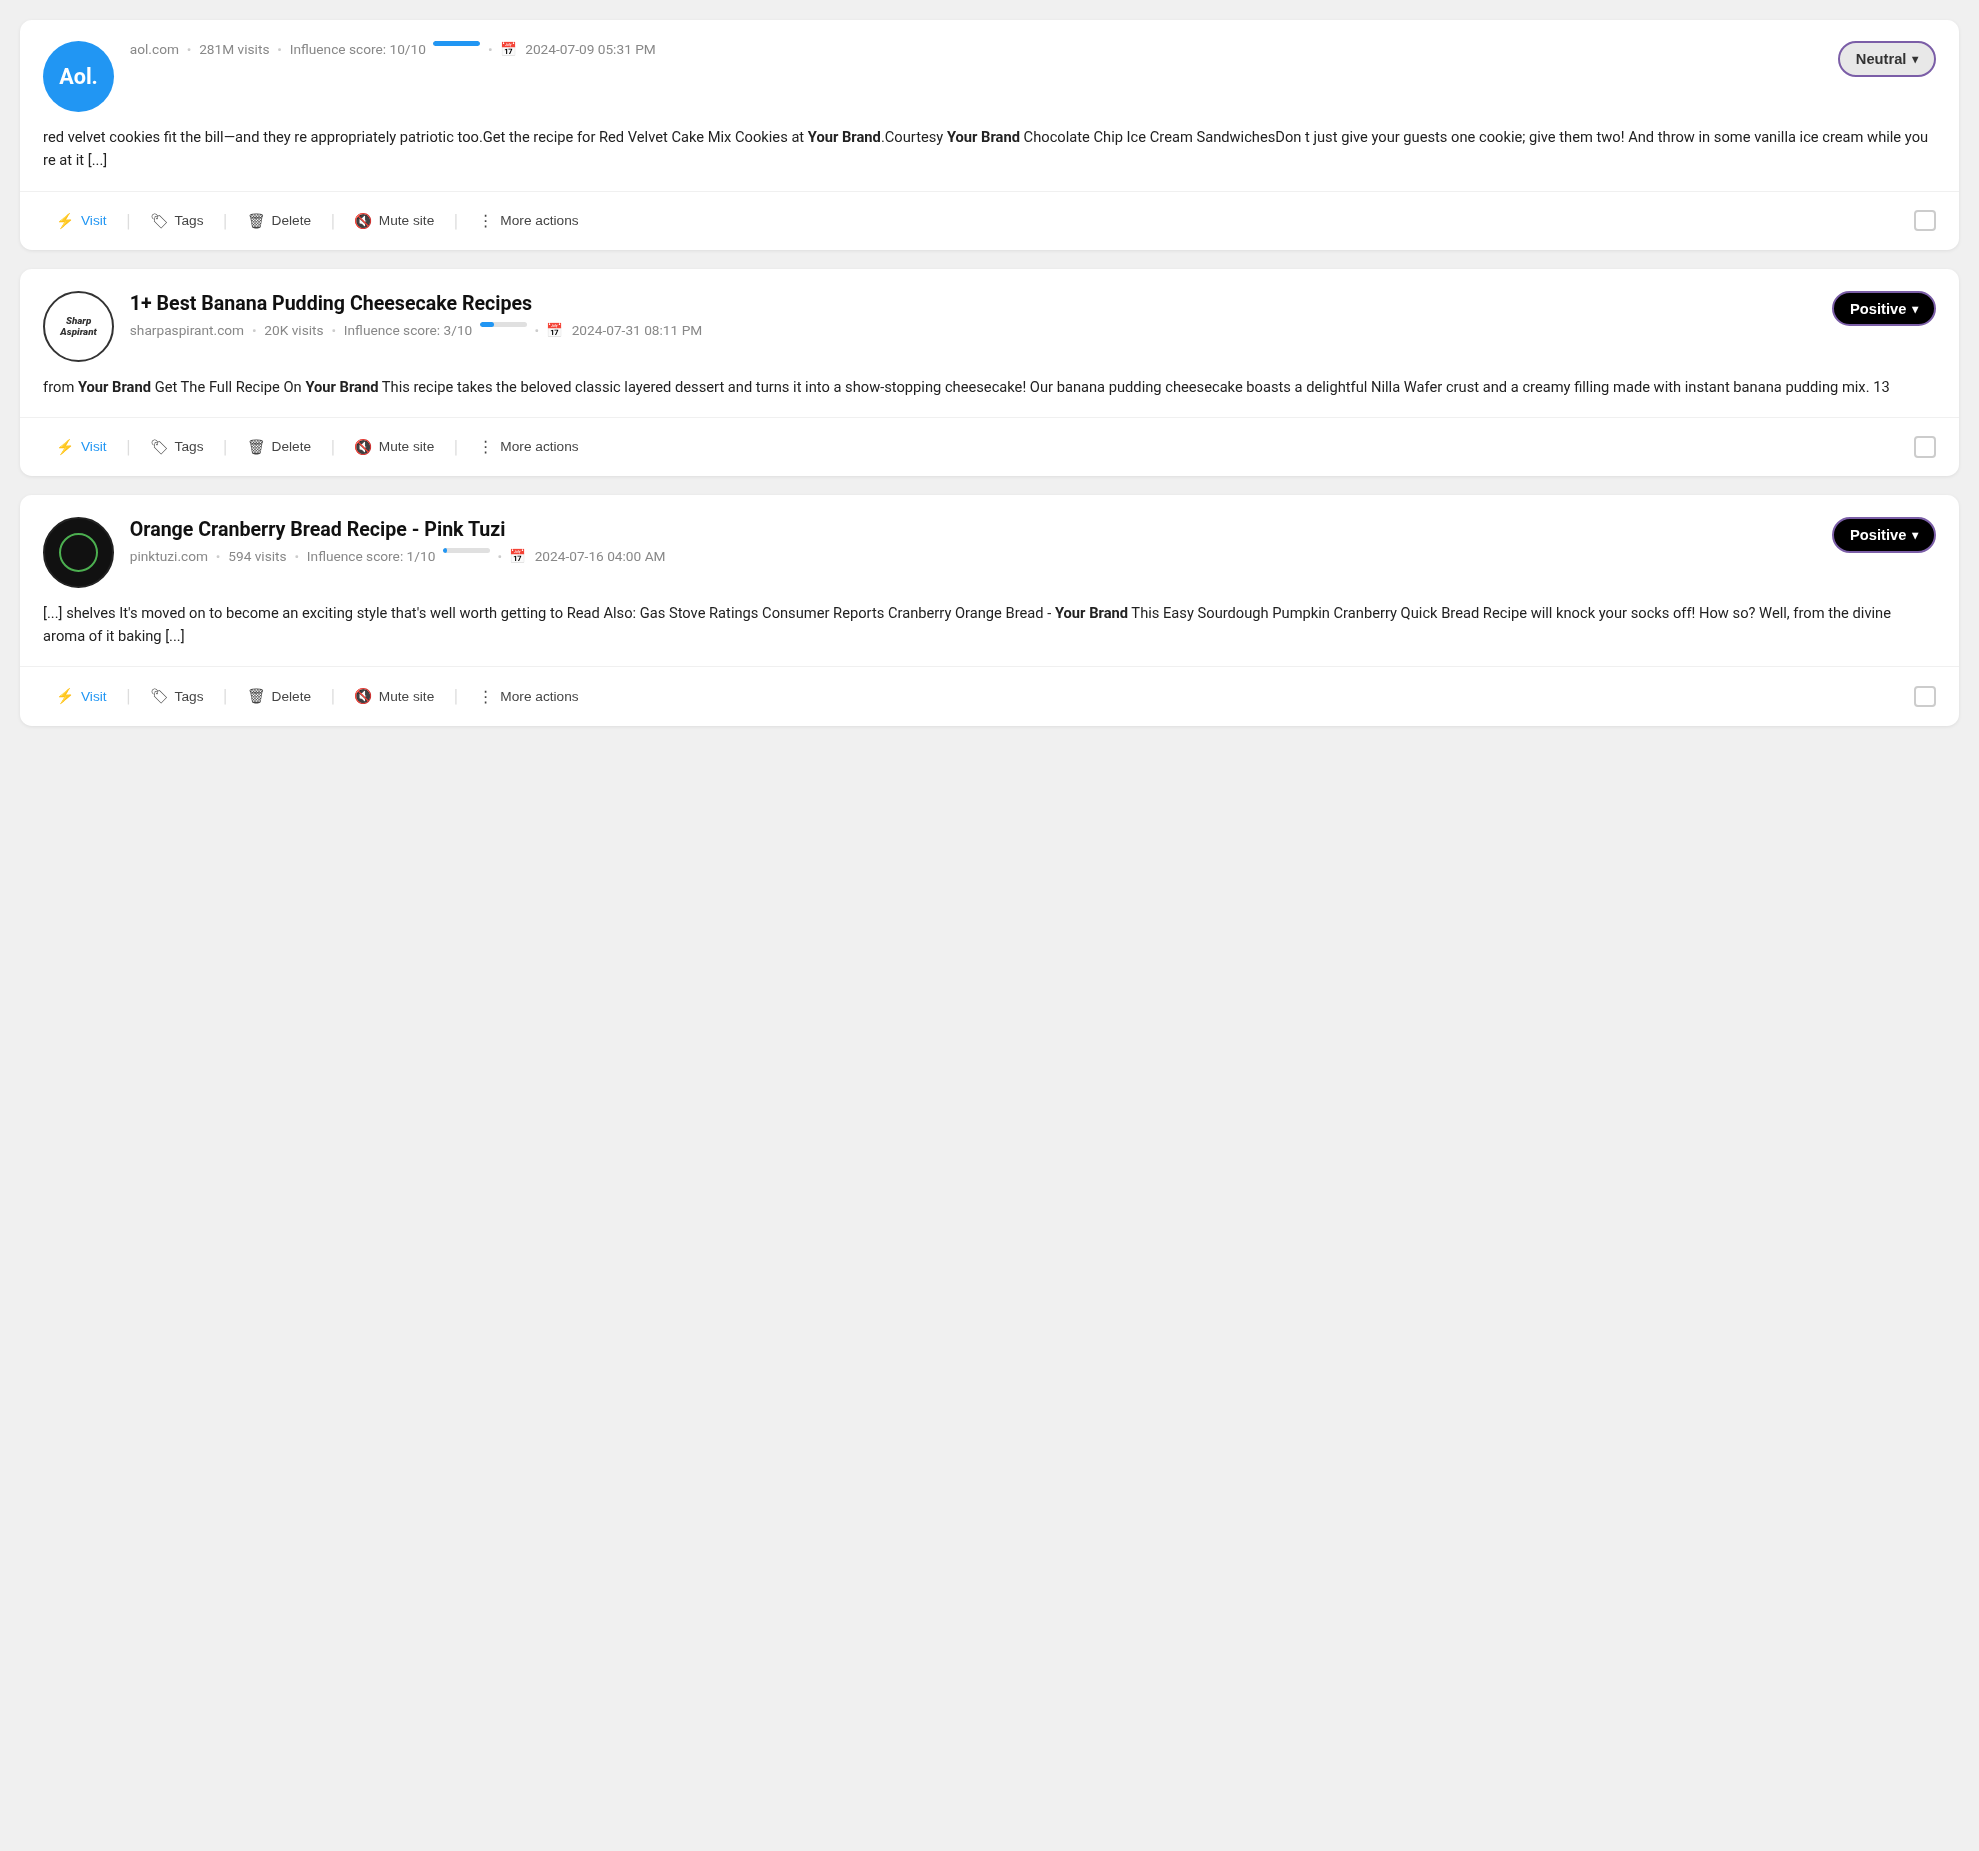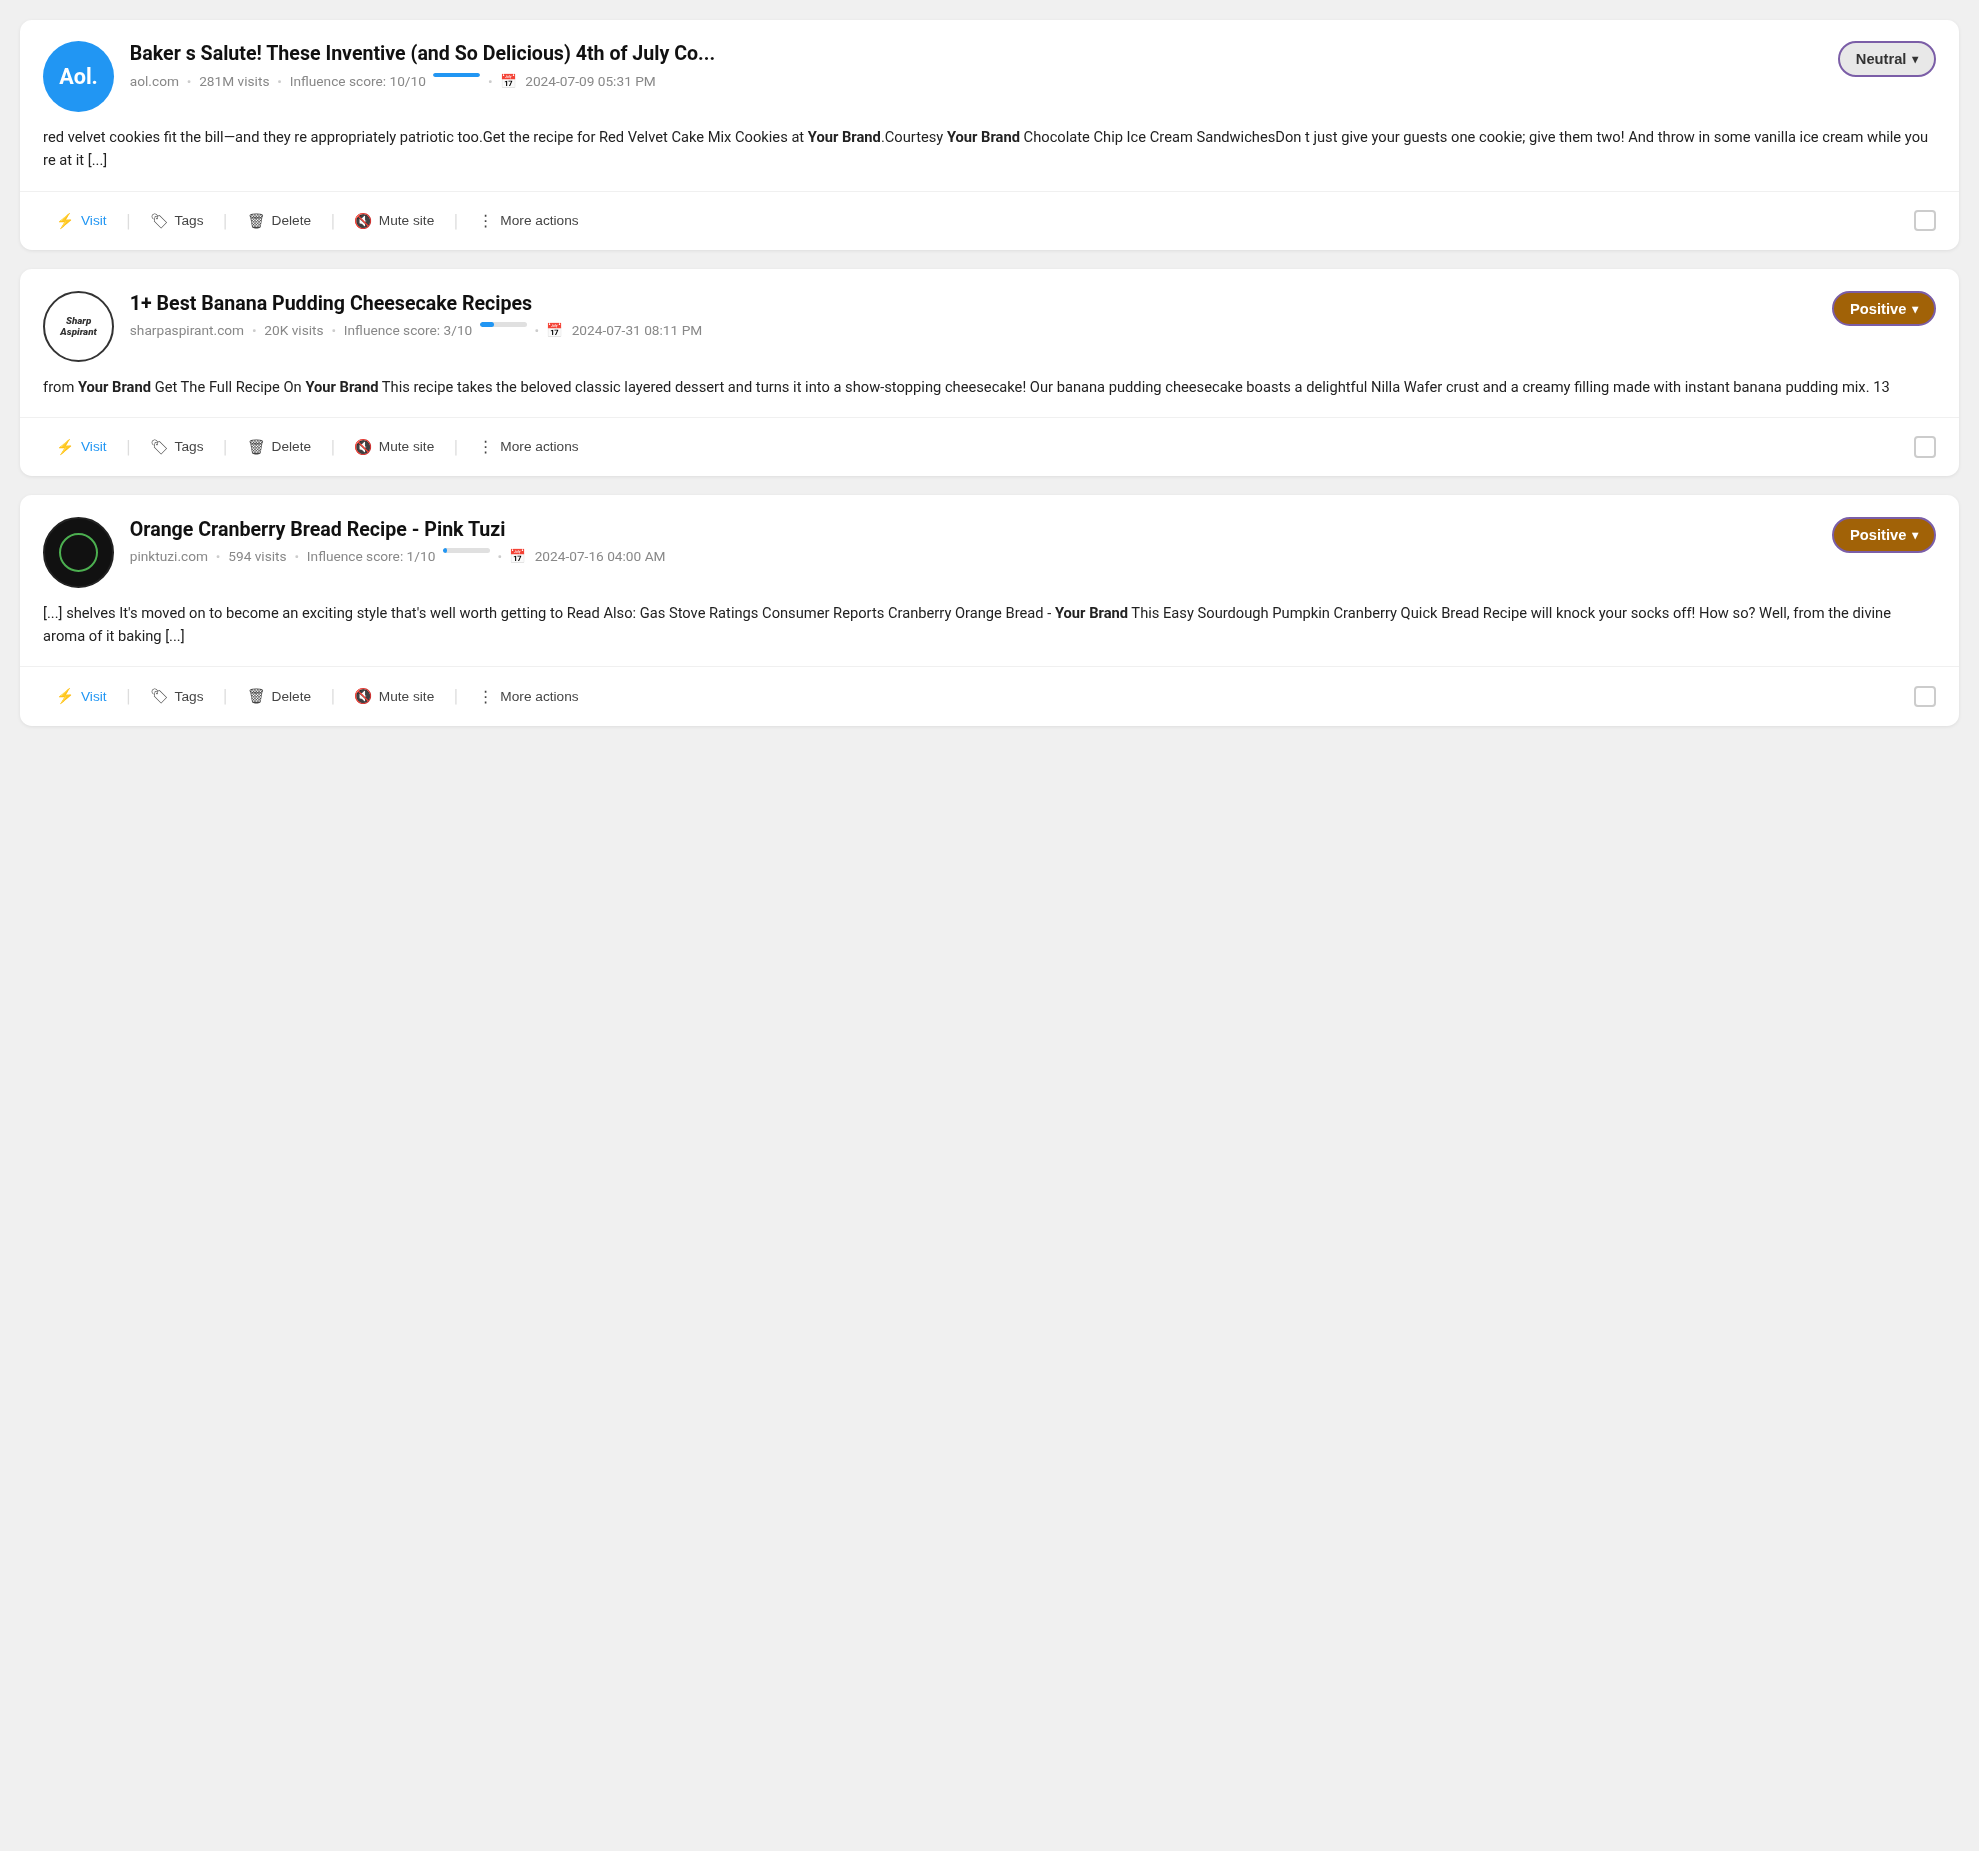--- a/index.html
+++ b/index.html
@@ -106,21 +106,21 @@
       display: flex;
       align-items: center;
       gap: 5.9px;
       outline: none;
     }
     .sentiment-btn.neutral {
       background: #e8e8e8;
       color: #333;
     }
     .sentiment-btn.positive {
-      background: #a16207;
+      background: #000000;
       color: #fff;
       border-color: #7b5ea7;
     }
     .chevron-icon {
       font-size: 11.8px;
     }
     .card-body {
       padding: 0 23.5px 17.6px 23.5px;
       font-size: 14.7px;
       color: #222;
@@ -178,21 +178,20 @@
     .three-dots { font-size: 15.7px; letter-spacing: 1px; }
   </style>
 </head>
 <body>
 
 <div id="app">
     <div class="card" id="card-1">
       <div class="card-header">
         <div class="logo-circle aol">Aol.</div>
         <div class="card-title-block">
-          <div class="card-title">Baker s Salute! These Inventive (and So Delicious) 4th of July Co...</div>
           <div class="card-meta">
             <span>aol.com</span>
             <span class="dot">•</span>
             <span>281M visits</span>
             <span class="dot">•</span>
             <span class="influence-bar">
               Influence score: 10/10&nbsp;<div class="bar-track">
                 <div class="bar-fill" style="width:100%"></div>
               </div>
             </span>

